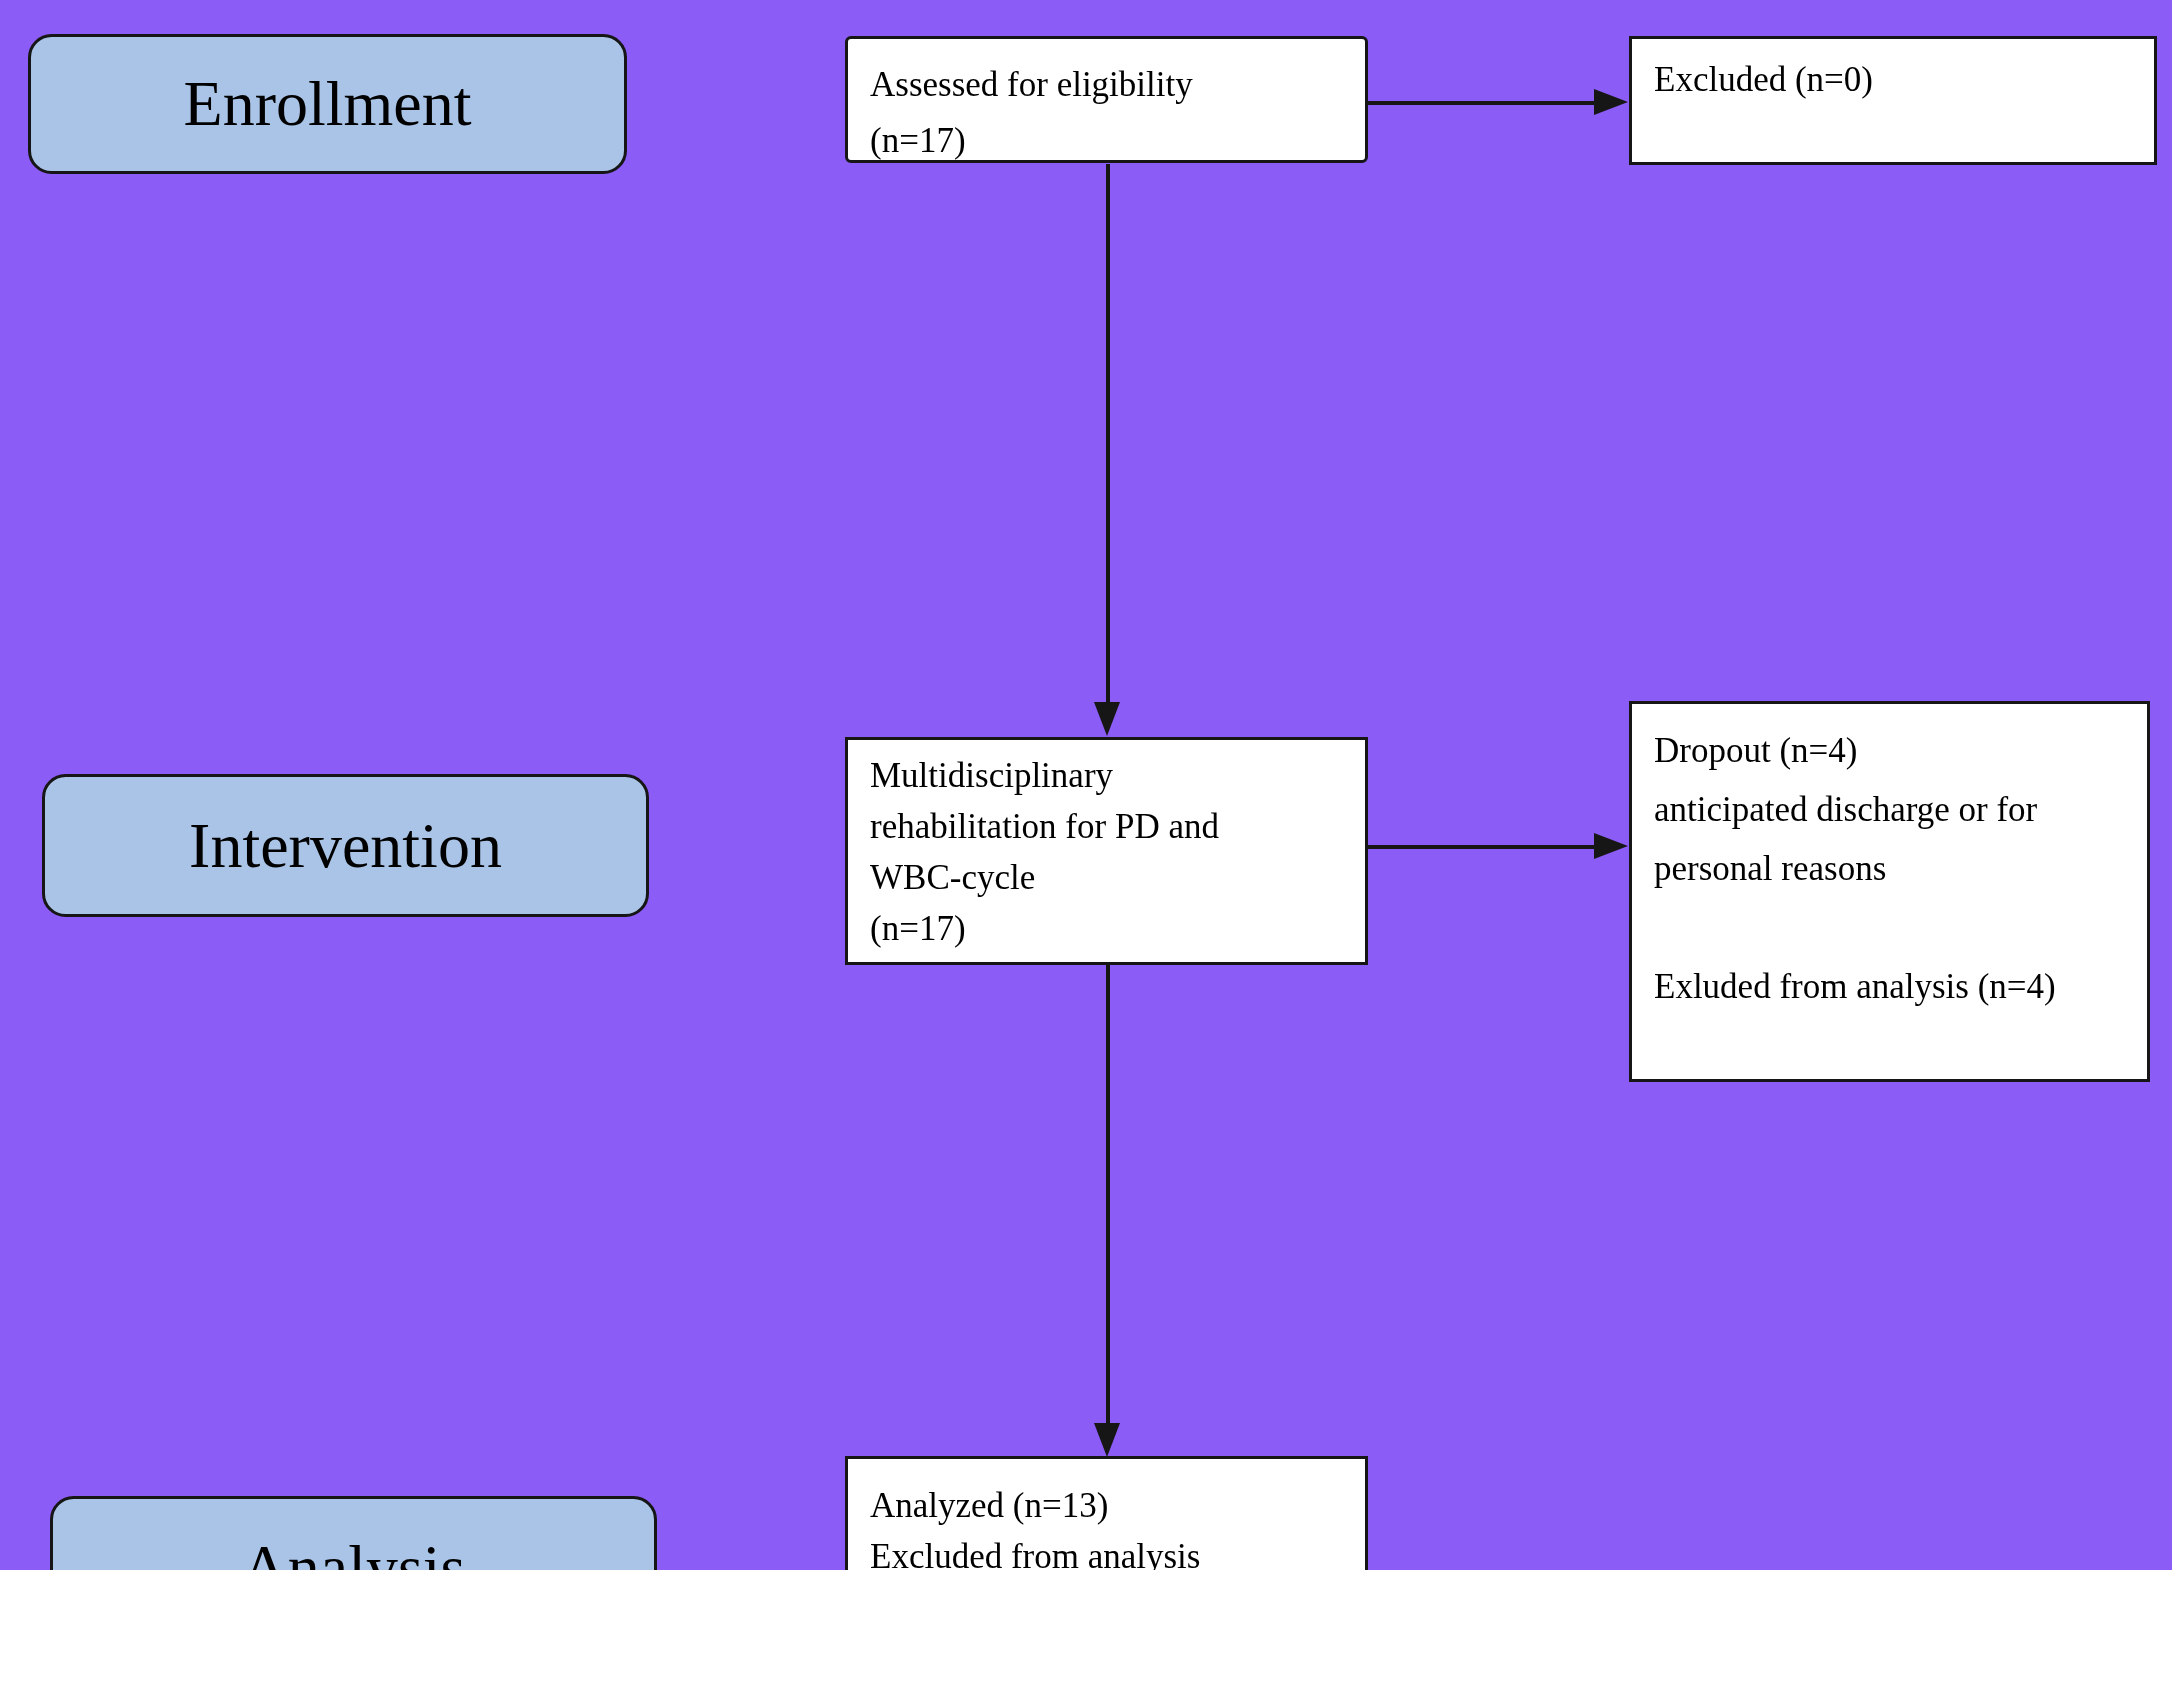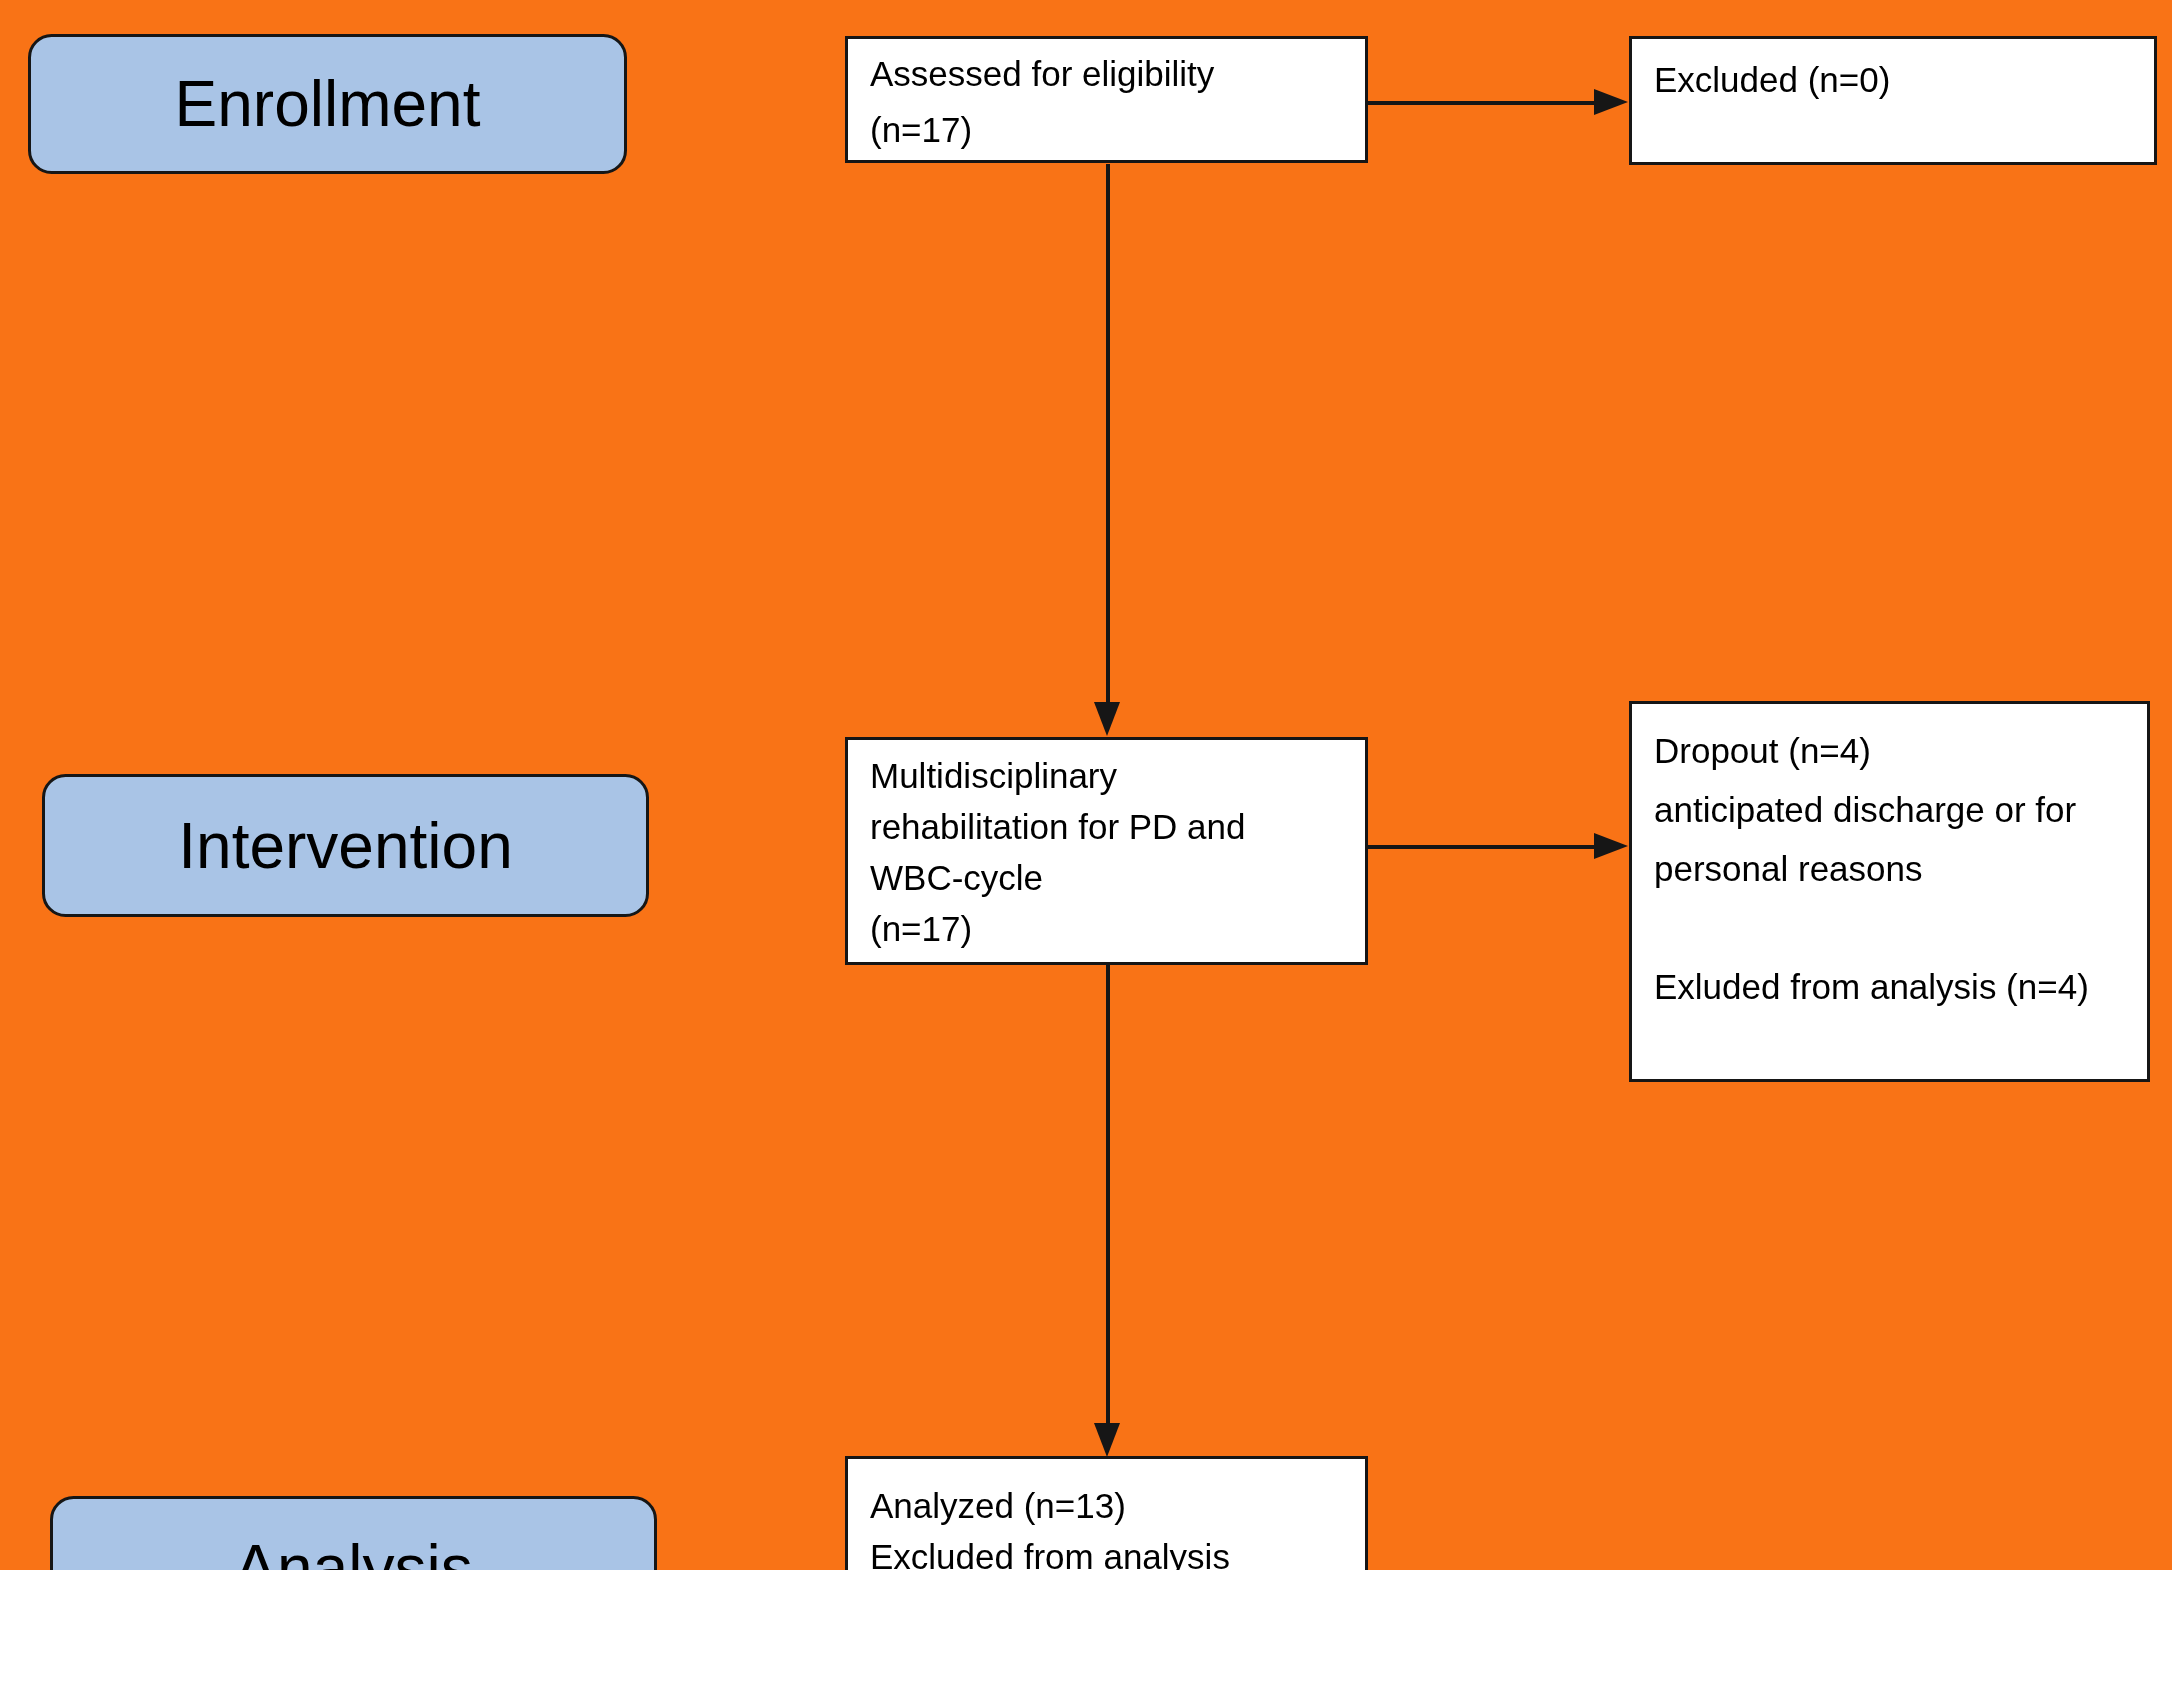--- a/index.html
+++ b/index.html
@@ -1,21 +1,21 @@
 <!DOCTYPE html>
 <html style="font-size:13.5px"><head>
 <meta charset="utf-8">
 <style>
   html, body { margin: 0; padding: 0; background: #ffffff; }
   .canvas {
     position: relative;
     width: 2172px;
     height: 1570px;
-    background: #f97316;
-    font-family: Liberation Sans, sans-serif;
+    background: #8b5cf6;
+    font-family: Liberation Serif, serif;
     color: #000000;
     overflow: hidden;
   }
 
   
   .stage {
     position: absolute;
     box-sizing: border-box;
     background: #a9c4e6;
     border: 3.4px solid #161616;
@@ -34,21 +34,21 @@
   
   .fbox {
     position: absolute;
     box-sizing: border-box;
     background: #ffffff;
     border: 3.4px solid #161616;
     font-size: 35px;
     color: #000000;
     padding: 10px 15px 0 22px;
   }
-  .box-assessed     { left: 845px; top: 36px;   width: 523px; height: 127px; line-height: 56px; padding-top: 7px; }
+  .box-assessed     { left: 845px; top: 36px;   width: 523px; height: 127px; line-height: 56px; padding-top: 18px; border-radius: 6px; }
   .box-excluded     { left: 1629px; top: 36px;   width: 528px; height: 129px; line-height: 47px; padding-top: 17px; }
   .box-intervention { left: 845px; top: 737px;  width: 523px; height: 228px; line-height: 51px; padding-top: 10px; }
   .box-dropout      { left: 1629px; top: 701px;  width: 521px; height: 381px; line-height: 59px; padding-top: 17px; }
   .box-analyzed     { left: 845px; top: 1456px; width: 523px; height: 226px; line-height: 51px; padding-top: 21px; }
   .fbox .line { white-space: nowrap; }
   .fbox .line-blank { height: 59px; }
 
   
   .shaft-h { position: absolute; height: 4.2px; background: #161616; }
   .shaft-v { position: absolute; width: 4.2px;  background: #161616; }

